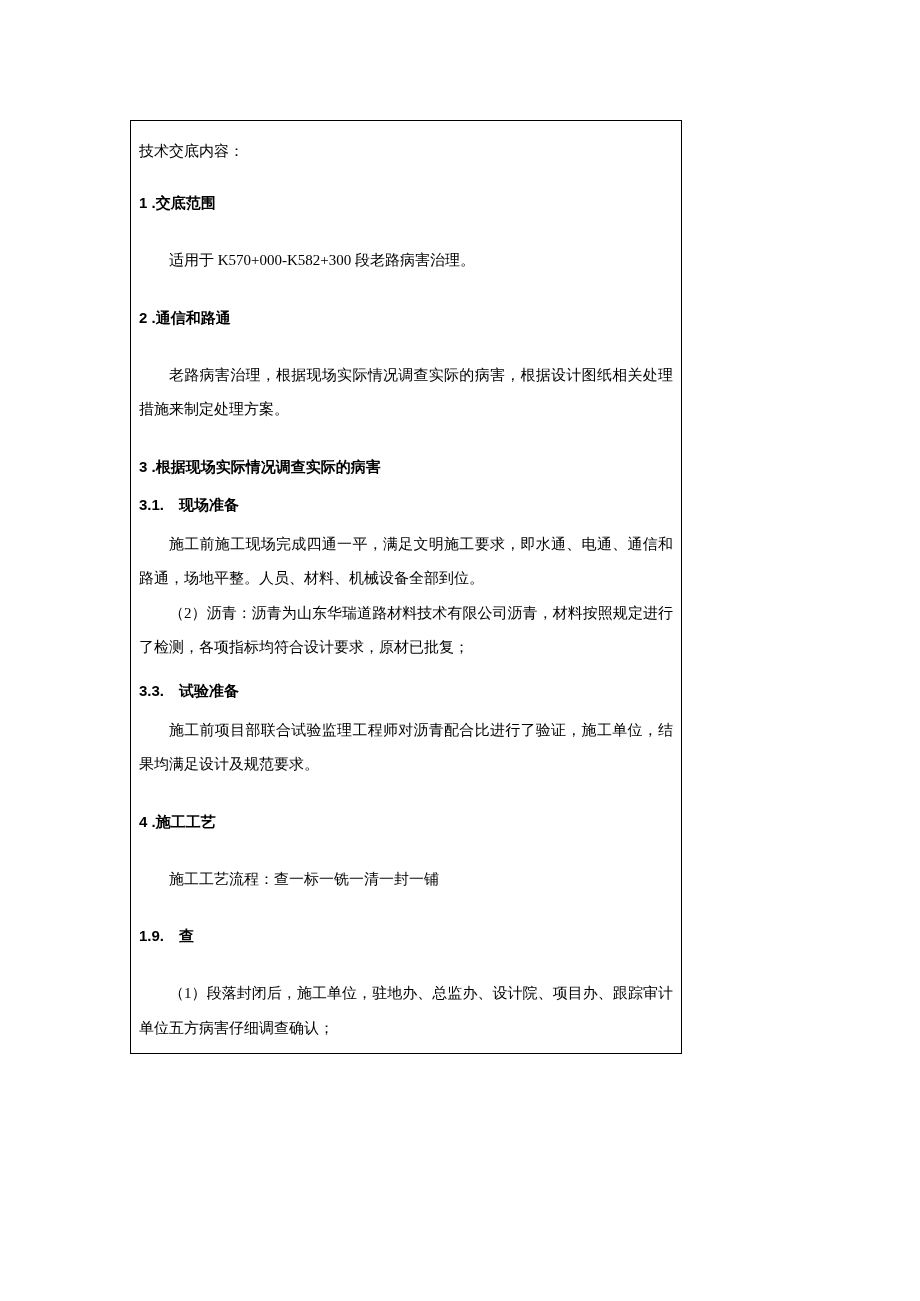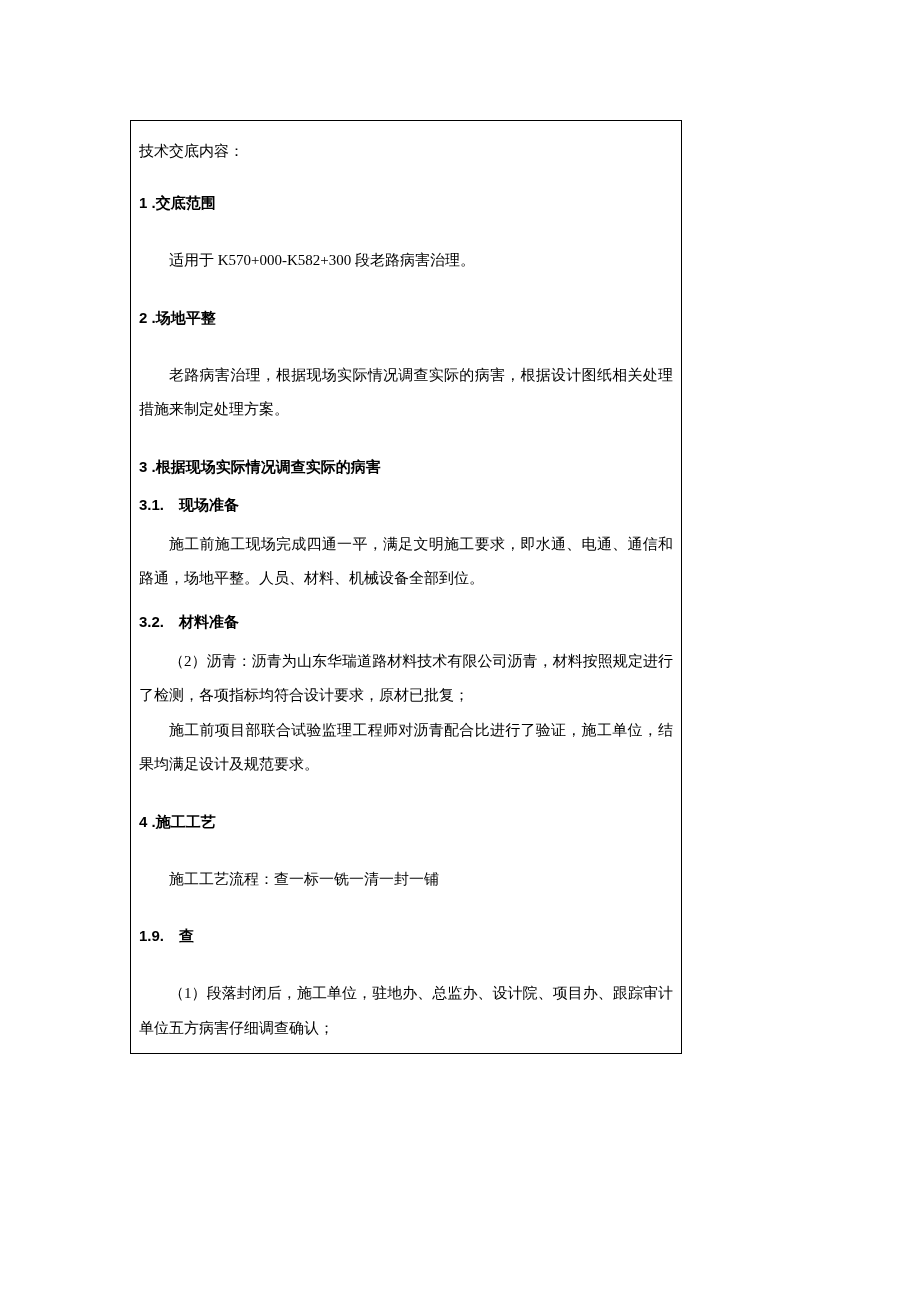--- a/index.html
+++ b/index.html
@@ -60,38 +60,38 @@
   <div class="document-box">
 
     <p class="intro">技术交底内容：</p>
 
     <p class="h1">
       <span class="num">1</span><span> .交底范围</span>
     </p>
     <p class="para">适用于 K570+000-K582+300 段老路病害治理。</p>
 
     <p class="h1">
-      <span class="num">2</span><span> .场地平整</span>
+      <span class="num">2</span><span> .通信和路通</span>
     </p>
     <p class="para">老路病害治理，根据现场实际情况调查实际的病害，根据设计图纸相关处理措施来制定处理方案。</p>
 
     <p class="h1" style="margin-bottom:14px;">
       <span class="num">3</span><span> .根据现场实际情况调查实际的病害</span>
     </p>
 
     <p class="h2">
       <span class="num">3.1.</span><span>　现场准备</span>
     </p>
     <p class="para">施工前施工现场完成四通一平，满足文明施工要求，即水通、电通、通信和路通，场地平整。人员、材料、机械设备全部到位。</p>
 
-    <p class="h2">
-      <span class="num">3.2.</span><span>　材料准备</span>
-    </p>
     <p class="para">（2）沥青：沥青为山东华瑞道路材料技术有限公司沥青，材料按照规定进行了检测，各项指标均符合设计要求，原材已批复；</p>
 
+    <p class="h2">
+      <span class="num">3.3.</span><span>　试验准备</span>
+    </p>
     <p class="para">施工前项目部联合试验监理工程师对沥青配合比进行了验证，施工单位，结果均满足设计及规范要求。</p>
 
     <p class="h1">
       <span class="num">4</span><span> .施工工艺</span>
     </p>
     <p class="para">施工工艺流程：查一标一铣一清一封一铺</p>
 
     <p class="h2" style="margin-top:28px;margin-bottom:28px;">
       <span class="num">1.9.</span><span>　查</span>
     </p>

